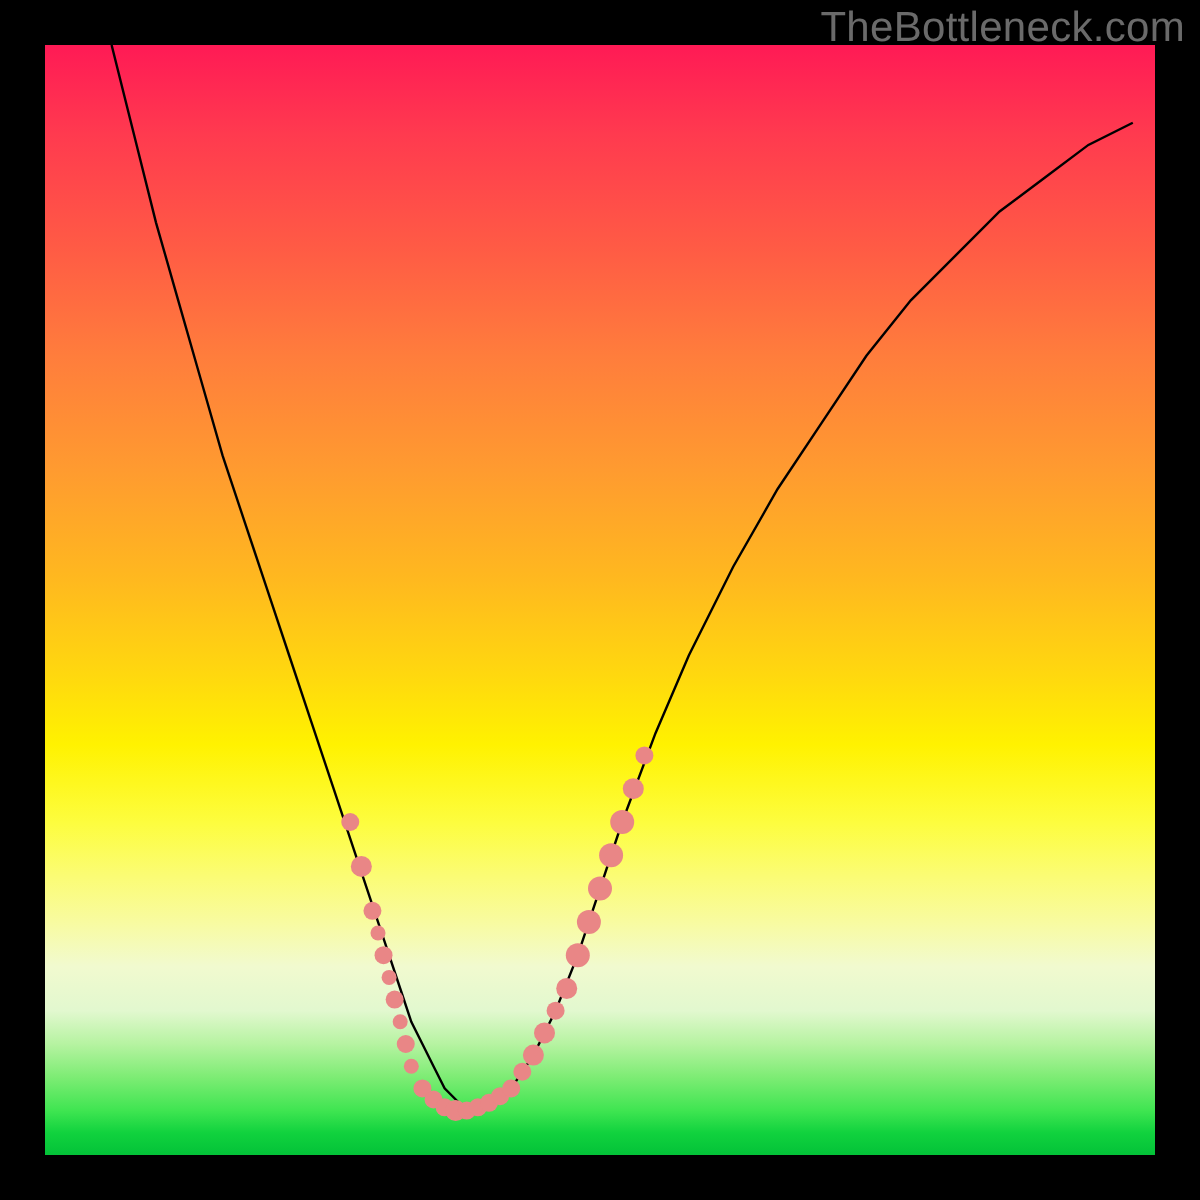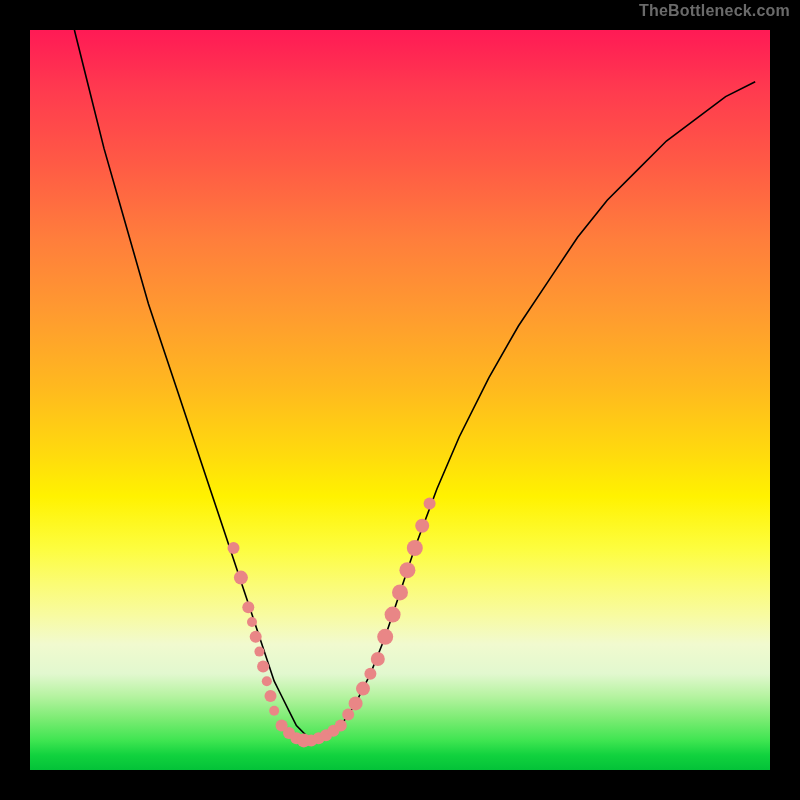--- a/index.html
+++ b/index.html
@@ -15,22 +15,22 @@
     position: relative;
     width: 800px;
     height: 800px;
     background: #000;
   }
   .watermark {
     position: absolute;
     top: 2px;
     right: 10px;
     color: #6a6a6a;
-    font-size: 16px;
-    font-weight: 700;
+    font-size: 28px;
+    font-weight: 400;
     letter-spacing: 0.2px;
     z-index: 50;
   }
   .plot-area {
     position: absolute;
     left: 30px;
     top: 30px;
     width: 740px;
     height: 740px;
     

